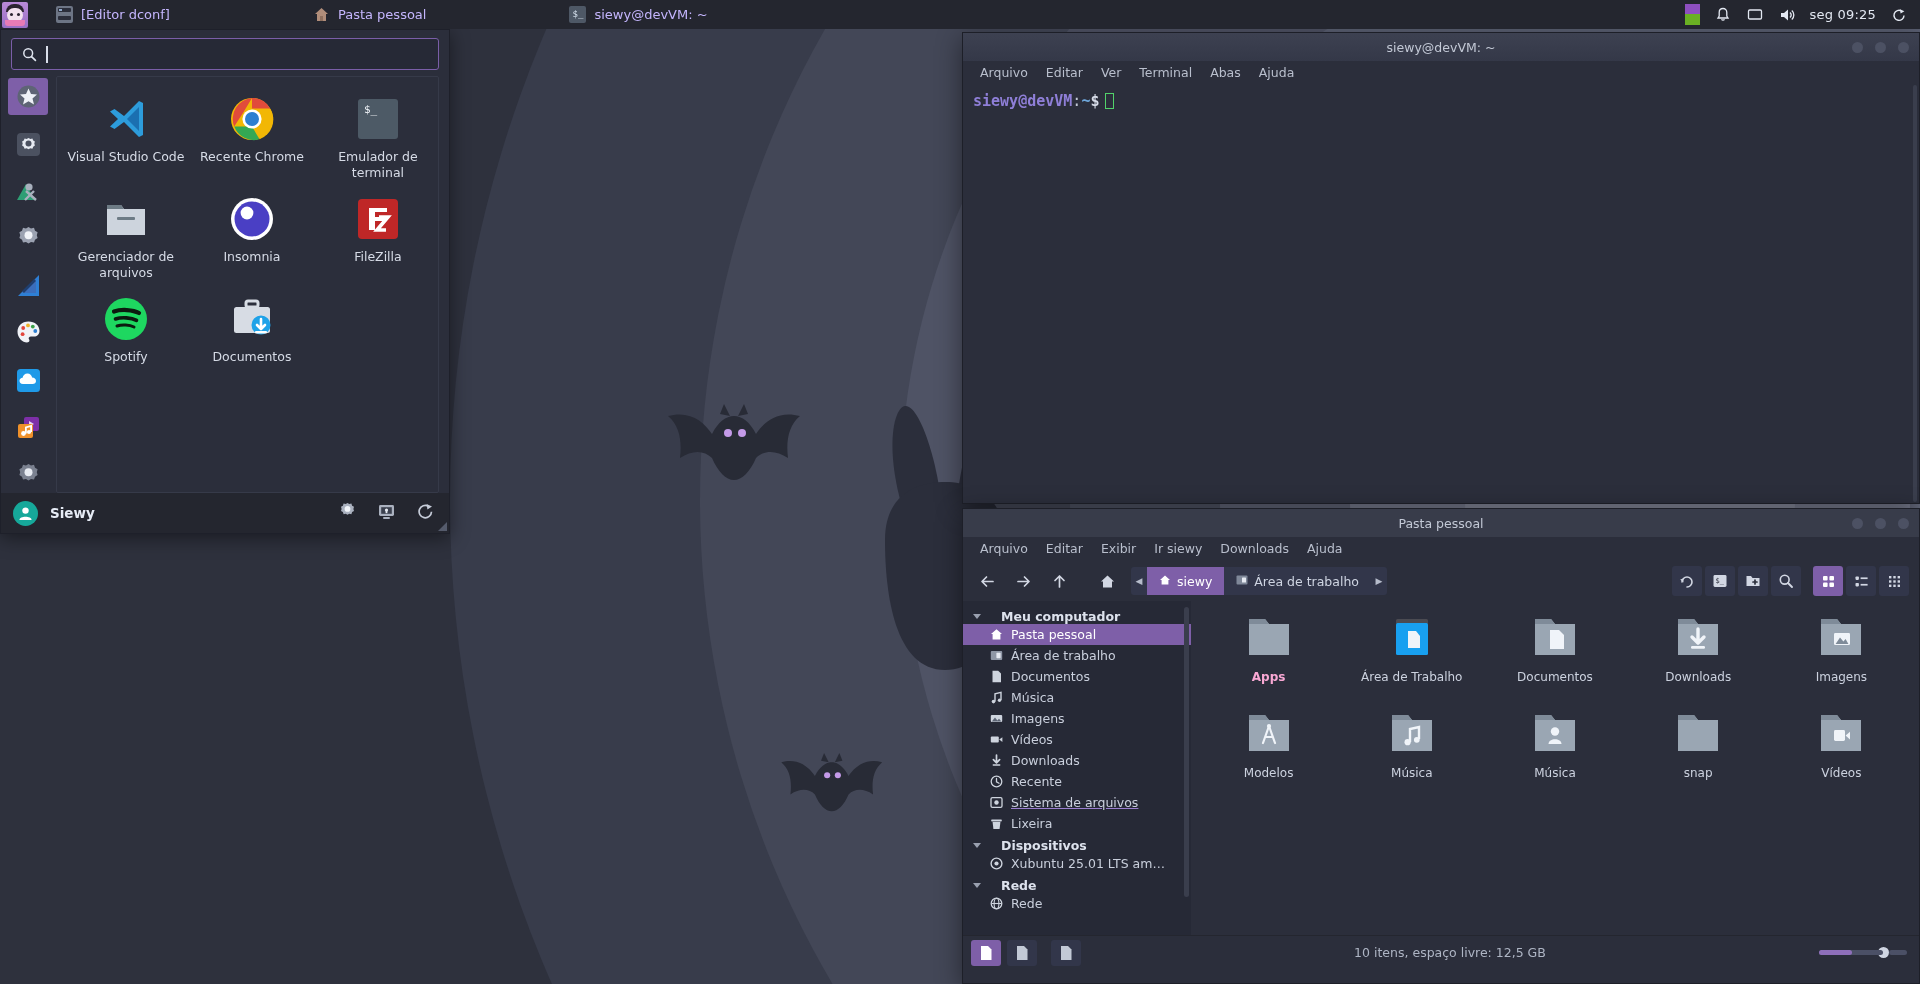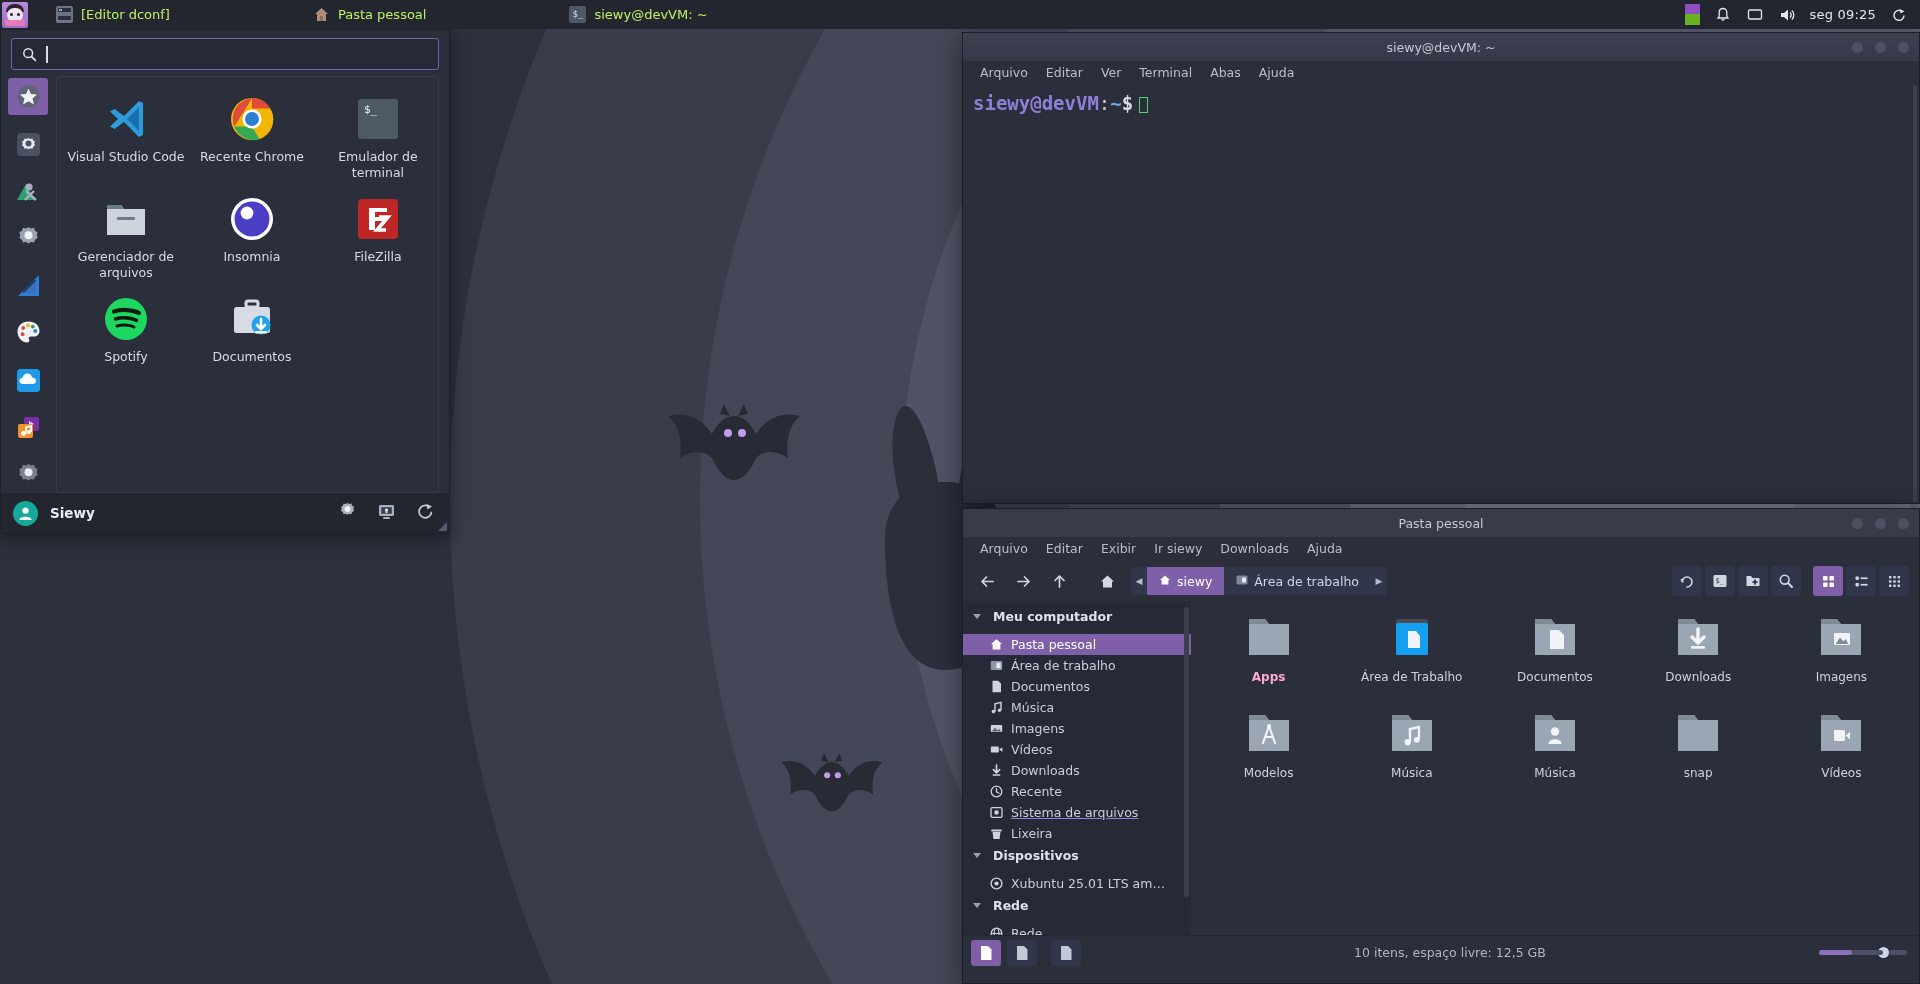--- a/index.html
+++ b/index.html
@@ -42,21 +42,21 @@
   .vamp .hair { position:absolute; left:1px; top:0; width:18px; height:8px; background:#2b2330; border-radius:9px 9px 0 0; }
   .vamp .face { position:absolute; left:2px; top:4px; width:16px; height:15px; background:#f3e2ef; border-radius:7px 7px 8px 8px; }
   .vamp .e1, .vamp .e2 { position:absolute; top:9px; width:3px; height:3px; background:#2b2330; border-radius:50%; }
   .vamp .e1 { left:5px; } .vamp .e2 { left:12px; }
   .vamp .cape { position:absolute; left:0; bottom:0; width:20px; height:6px; background:#e87bb5; border-radius:0 0 3px 3px; }
 
   .task-item {
     display: flex; align-items: center; gap: 8px; height: 29px;
     padding: 0 14px; cursor: default; white-space: nowrap;
   }
-  .task-item .ti-label { font-size: 13px; color: #bef264; }
+  .task-item .ti-label { font-size: 13px; color: #c4b5fd; }
   .ti-icon { width: 17px; height: 17px; flex: 0 0 auto; position: relative; }
   .ti-dconf { background:#6d7585; border-radius:2px; }
   .ti-dconf:before, .ti-dconf:after { content:""; position:absolute; left:2px; width:13px; height:4px; background:#2b2e3b; border-radius:1px; }
   .ti-dconf:before { top:2px; } .ti-dconf:after { top:10px; }
   .ti-dconf i { position:absolute; left:3px; top:3px; width:3px; height:2px; background:#8fa7c8; }
   .ti-term { background:#4e5866; border-radius:2px; color:#d8e3ef; font-family:"DejaVu Sans Mono", monospace; font-size:9px; line-height:17px; text-align:center; }
 
   .panel-spacer { flex: 1 1 auto; }
   .tray { display:flex; align-items:center; gap:14px; padding-right:12px; }
   .tray-logo { width:15px; height:21px; }
@@ -106,21 +106,21 @@
   .titlebar { height: 28px; background:#383c4a; position:relative; display:flex; align-items:center; justify-content:center; }
   .titlebar.terminal { background: linear-gradient(180deg,#3d4151 0%,#343848 100%); }
   .title-text { font-size:12.5px; color:#c3c9d6; }
   .win-btns { position:absolute; right:10px; top:0; height:28px; display:flex; align-items:center; gap:12px; }
   .wb { width:11px; height:11px; border-radius:50%; background:#4c5163; }
   .menubar { height:24px; display:flex; align-items:center; gap:0; padding-left:8px; background:#2b2e3b; }
   .menubar span { font-size:12.5px; color:#b9bfcd; padding: 0 9px; line-height:24px; }
 
   
   #terminal-window { left: 962px; top: 32px; width: 958px; height: 472px; }
-  .term-body { background:#2b2e3b; height: calc(100% - 52px); padding: 7px 10px; font-family:"DejaVu Sans Mono","Liberation Mono",monospace; font-size:19px; }
+  .term-body { background:#2b2e3b; height: calc(100% - 52px); padding: 7px 10px; font-family:"DejaVu Sans Mono","Liberation Mono",monospace; font-size:15px; }
   .prompt-user { color:#8f7fd8; font-weight:bold; }
   .prompt-colon { color:#c3c9d6; }
   .prompt-path { color:#6fa8dc; font-weight:bold; }
   .prompt-dollar { color:#d7dce8; font-weight:bold; }
   .term-cursor { display:inline-block; width:9px; height:16px; border:1px solid #52d26a; vertical-align:-3px; margin-left:6px; }
   .term-scroll { position:absolute; right:1px; top:52px; bottom:1px; width:6px; }
   .term-scroll i { display:block; width:4px; margin:0 auto; height:100%; background:#3a3e4d; border-radius:3px; }
 
   
   #filemanager-window { left: 962px; top: 508px; width: 958px; height: 476px; }
@@ -133,21 +133,21 @@
   .path-arrow.r { border-radius:0 3px 3px 0; }
   .crumb { height:28px; display:flex; align-items:center; gap:6px; padding:0 12px; font-size:12.5px; color:#cfd5e2; background:#32364a; }
   .crumb.active { background:#7e5fa8; color:#fff; }
   .tb-right { margin-left:auto; display:flex; align-items:center; gap:3px; }
   .tb-sq { width:30px; height:30px; border-radius:3px; background:#32364a; display:flex; align-items:center; justify-content:center; color:#d2d7e3; }
   .tb-sq.sel { background:#7e5fa8; }
   .tb-sq.grp { margin-left:9px; }
 
   .fm-main { display:flex; height: 334px; }
   .fm-side { width: 228px; background:#262936; padding-top:4px; position:relative; overflow:hidden; }
-  .side-head { font-size:12.5px; font-weight:bold; color:#dde2ed; padding:4px 8px 10px 10px; display:flex; align-items:center; gap:12px; }
+  .side-head { font-size:12.5px; font-weight:bold; color:#dde2ed; padding:4px 8px 0 10px; display:flex; align-items:center; gap:20px; }
   .tri { width:0;height:0;border-left:4.5px solid transparent;border-right:4.5px solid transparent;border-top:5px solid #9aa0b0; }
   .side-item { height:21px; display:flex; align-items:center; gap:8px; padding-left:26px; font-size:12.5px; color:#c9cfdc; }
   .side-item.sel { background:#7e5fa8; color:#fff; }
   .side-item .si-ico { width:14px; height:14px; display:flex; align-items:center; justify-content:center; flex:0 0 auto; }
   .side-item.mn { text-decoration: underline; text-decoration-color:#9a7fd0; }
   .side-scroll { position:absolute; right:2px; top:6px; width:5px; height:290px; background:#3a3e4d; border-radius:3px; }
 
   .fm-files { flex:1 1 auto; background:#2b2e3b; padding: 14px 6px; display:grid; grid-template-columns:repeat(5,1fr); grid-auto-rows:96px; justify-items:center; align-content:start; }
   .file-cell { display:flex; flex-direction:column; align-items:center; gap:7px; width:130px; }
   .file-label { font-size:12px; color:#ccd2df; text-align:center; }

